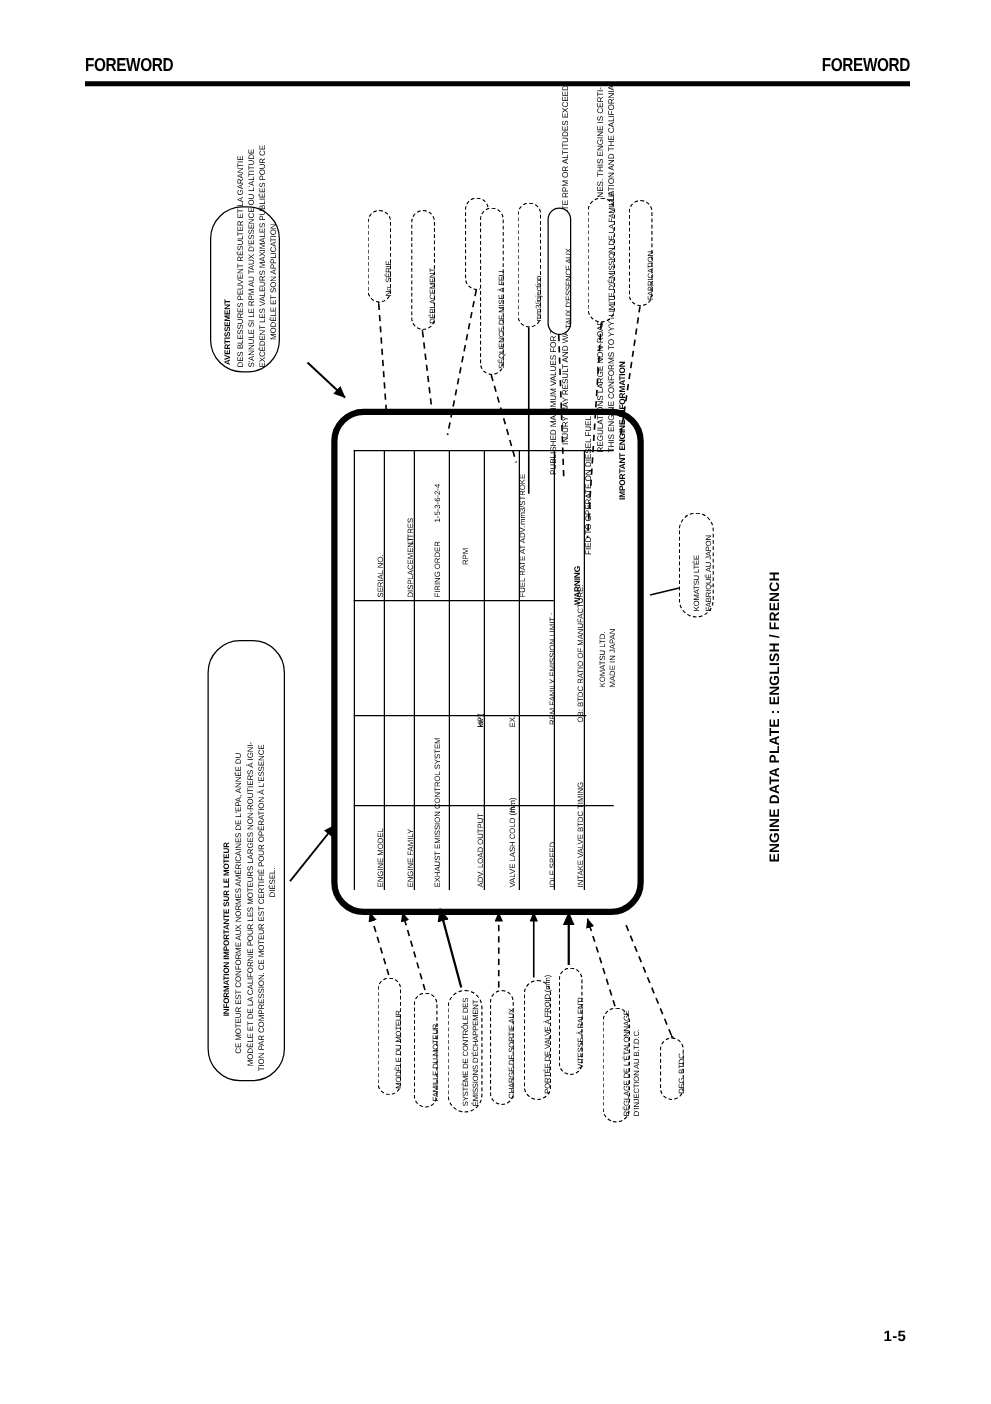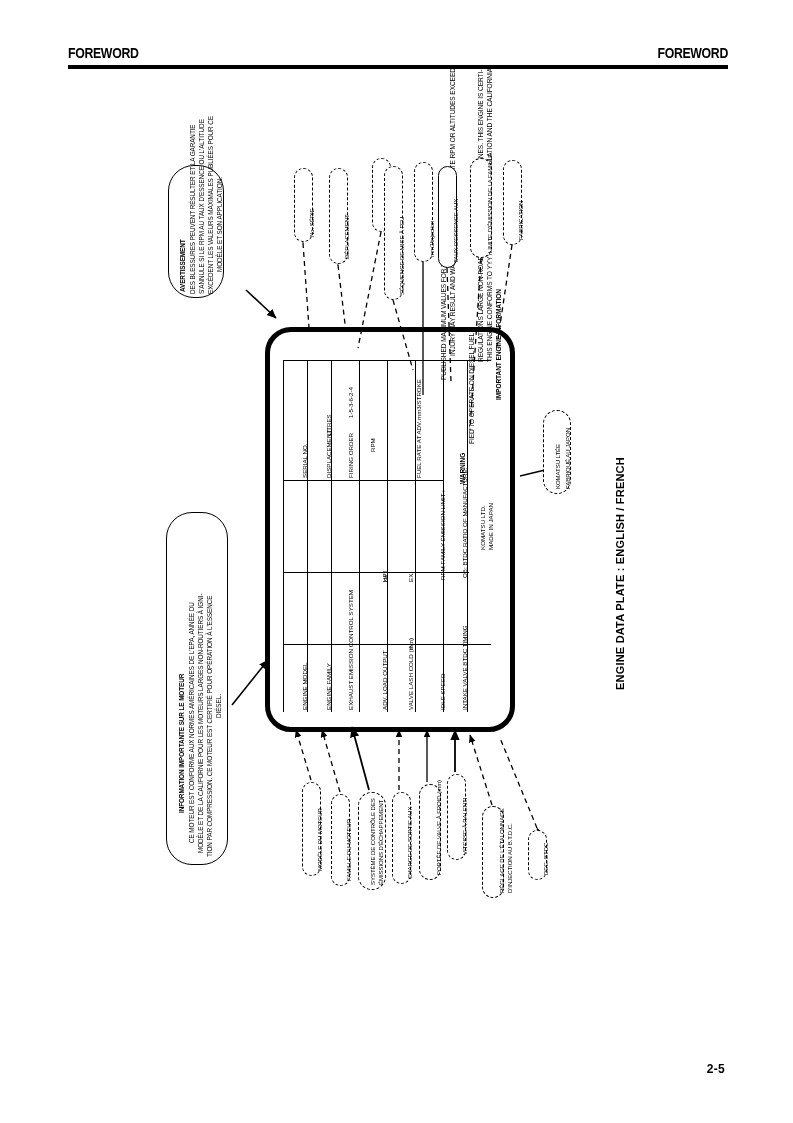--- a/index.html
+++ b/index.html
@@ -165,21 +165,21 @@
 <body>
 
 <div class="page">
 
   <div class="hdr">
     <div class="t l">FOREWORD</div>
     <div class="t r">FOREWORD</div>
     <div class="rule"></div>
   </div>
 
-  <div class="pg">2-5</div>
+  <div class="pg">1-5</div>
 
 
   <div class="stage">
 
     <svg class="leaders" viewBox="0 0 793 1123">
       <defs>
         <marker id="ah" markerWidth="7" markerHeight="7" refX="5.6" refY="2.6" orient="auto">
           <path d="M0,0 L6,2.6 L0,5.2 z" fill="#000"></path>
         </marker>
       </defs>

